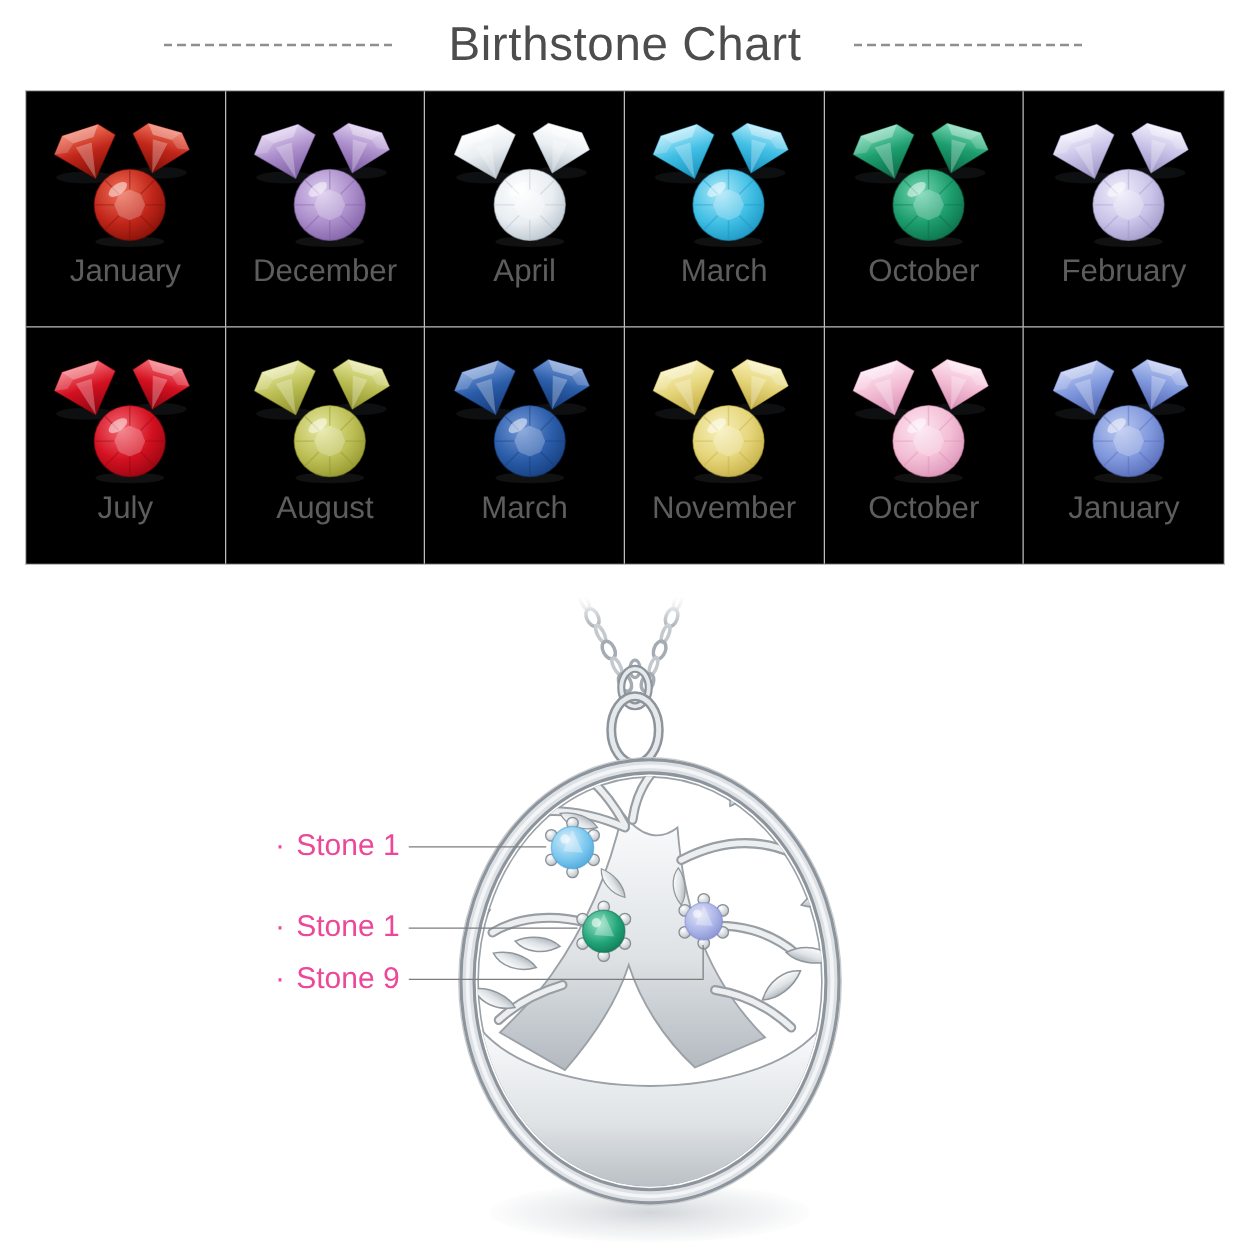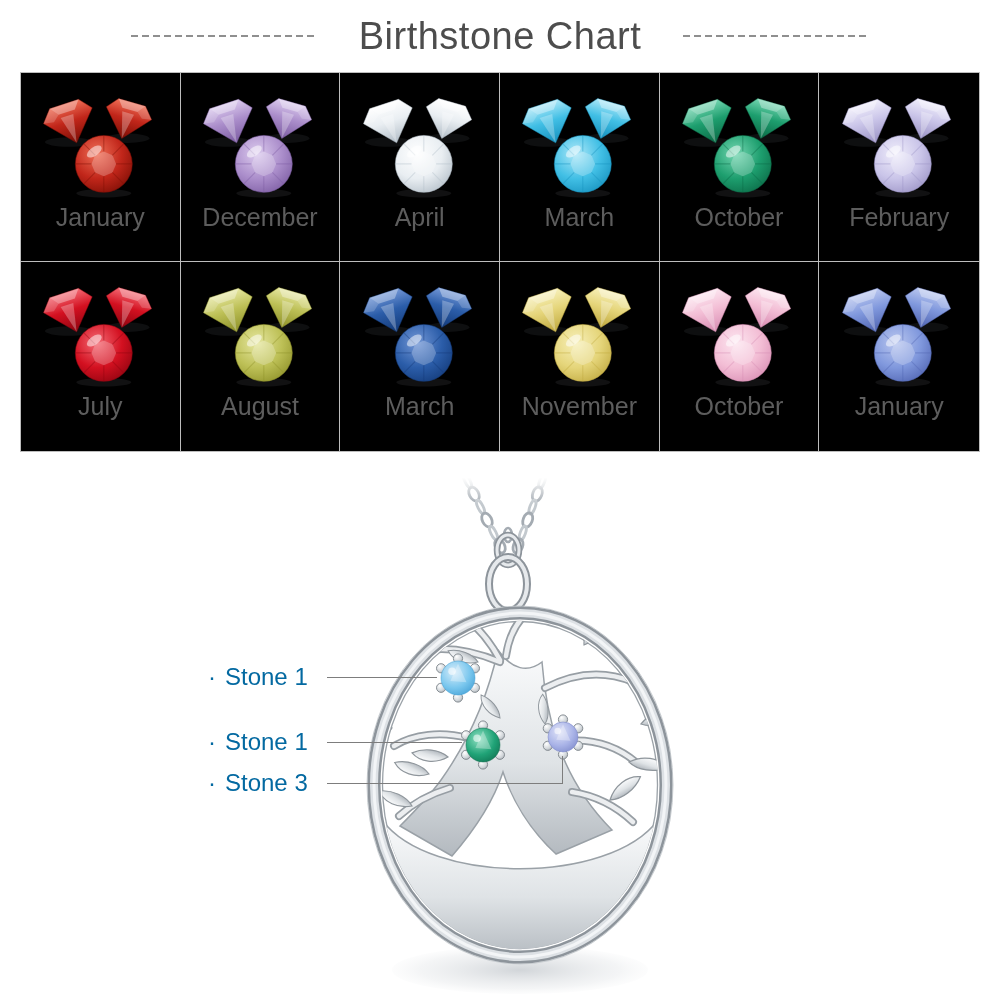--- a/index.html
+++ b/index.html
@@ -19,21 +19,21 @@
             display:grid;grid-template-columns:repeat(6,1fr);grid-auto-rows:189px;background:#000000;}
   .cell{border-right:1px solid #bdbdbd;border-bottom:1px solid #bdbdbd;
         display:flex;flex-direction:column;align-items:center;box-sizing:border-box;}
   .cell:nth-child(6n){border-right:none;}
   .cell:nth-child(n+7){border-bottom:none;align-items:center;}
   .gems{width:144px;height:112px;margin-top:14px;}
   .month{margin-top:4px;font-size:25px;color:#5d5d5d;}
 
   
   #pendant-svg{position:absolute;left:0;top:440px;width:1000px;height:560px;}
-  .stone-label{position:absolute;left:208px;font-size:24px;color:#0369a1;line-height:28px;
+  .stone-label{position:absolute;left:220px;font-size:24px;color:#ec4899;line-height:28px;
                white-space:nowrap;z-index:3;}
   .stone-label .bullet{display:inline-block;margin-right:9px;}
   .cline{position:absolute;background:#7d7d7d;z-index:2;}
 </style>
 </head>
 <body>
 
 <div class="page">
 
   <div class="header">
@@ -667,20 +667,20 @@
       </g>
   </svg>
 
   <div class="stone-label" style="top:663px">
     <span class="bullet">·</span><span>Stone 1</span>
   </div>
   <div class="stone-label" style="top:728px">
     <span class="bullet">·</span><span>Stone 1</span>
   </div>
   <div class="stone-label" style="top:769px">
-    <span class="bullet">·</span><span>Stone 3</span>
+    <span class="bullet">·</span><span>Stone 9</span>
   </div>
 
   <div class="cline" style="left:327px;top:677px;width:110px;height:1px"></div>
   <div class="cline" style="left:327px;top:742px;width:135px;height:1px"></div>
   <div class="cline" style="left:327px;top:783px;width:236px;height:1px"></div>
   <div class="cline" style="left:562px;top:756px;width:1px;height:27px"></div>
 </div>
 
 </body></html>

